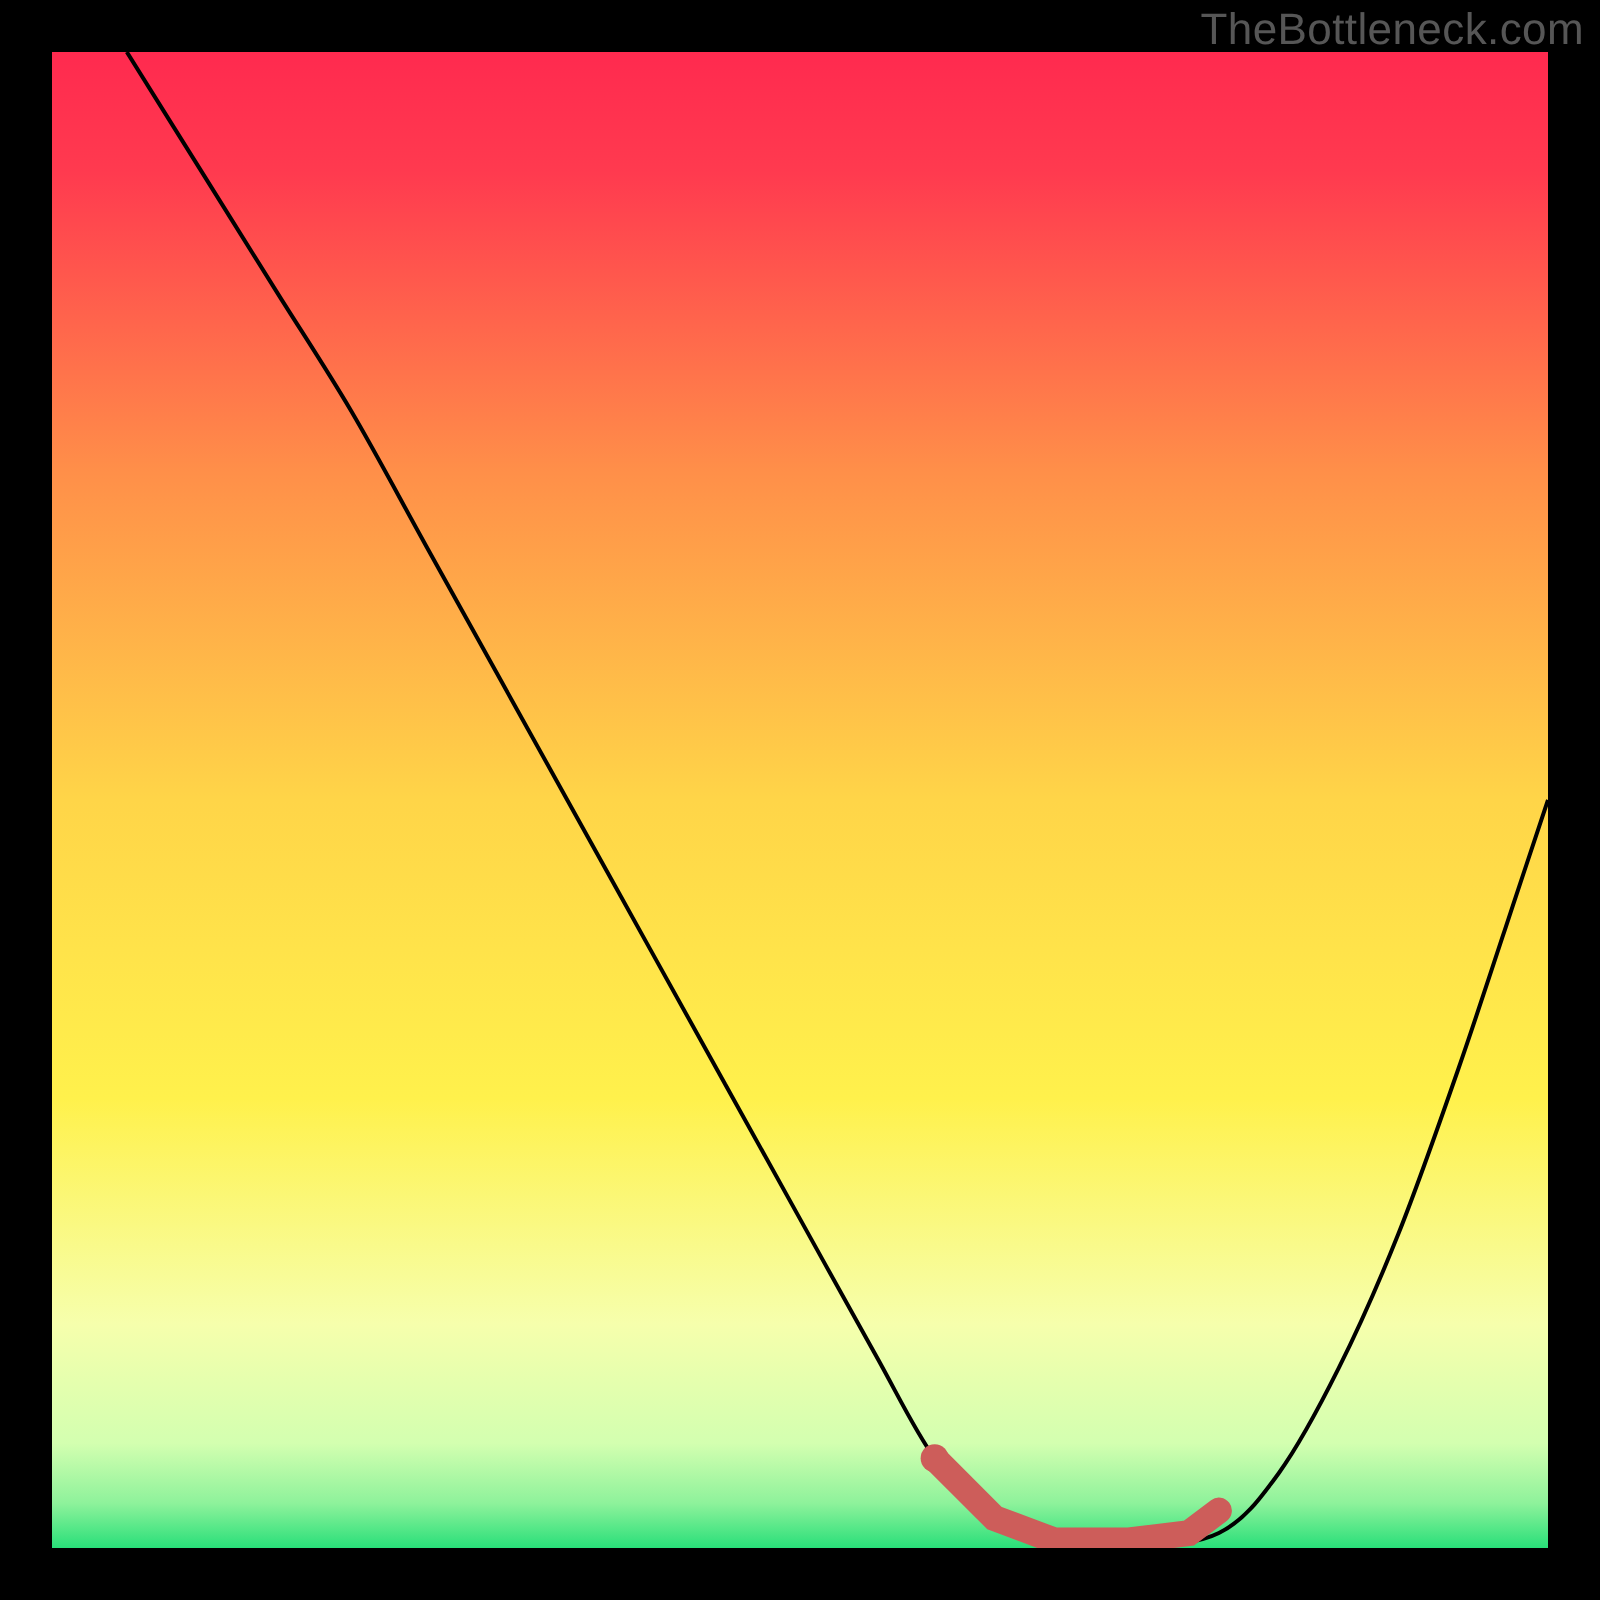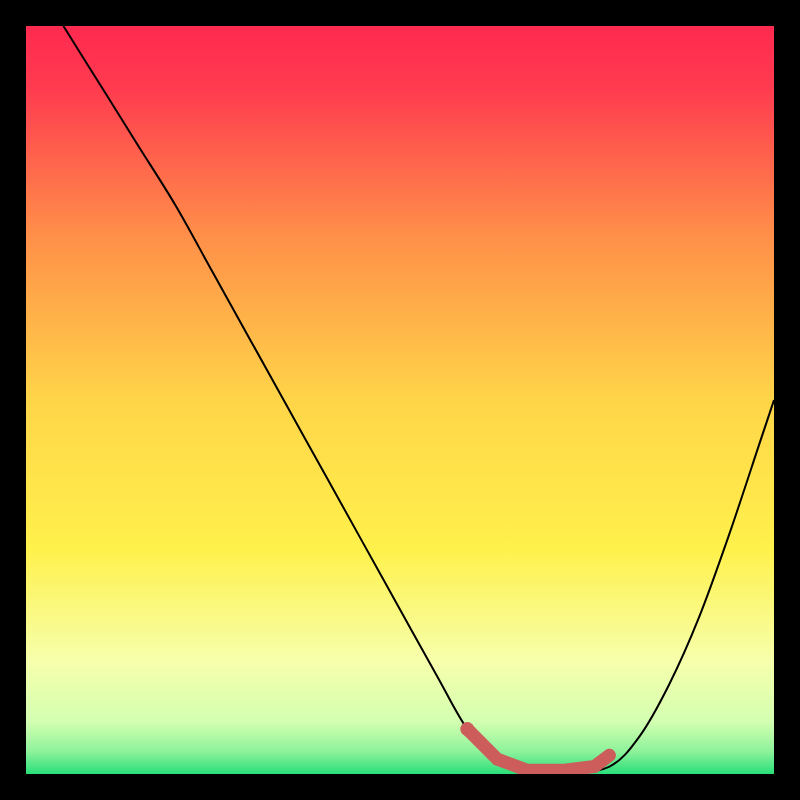--- a/index.html
+++ b/index.html
@@ -30,20 +30,21 @@
   }
   .plot svg { display: block; }
   .curve { fill: none; stroke: #000; stroke-width: 2; }
   .optimal { fill: none; stroke: #cd5d5a; stroke-width: 13; stroke-linecap: round; }
   .optimal-dot { fill: #cd5d5a; }
 </style>
 </head>
 <body>
 
 <div class="frame">
+  <div class="watermark">TheBottleneck.com</div>
   <div class="plot">
     <svg viewBox="0 0 748 748" width="748" height="748">
       <defs>
         <linearGradient id="bg" x1="0" y1="0" x2="0" y2="1">
           <stop offset="0%" stop-color="#ff2a4f"></stop>
           <stop offset="8%" stop-color="#ff3a4f"></stop>
           <stop offset="28%" stop-color="#ff8f49"></stop>
           <stop offset="50%" stop-color="#ffd548"></stop>
           <stop offset="70%" stop-color="#fff14c"></stop>
           <stop offset="85%" stop-color="#f6ffac"></stop>

